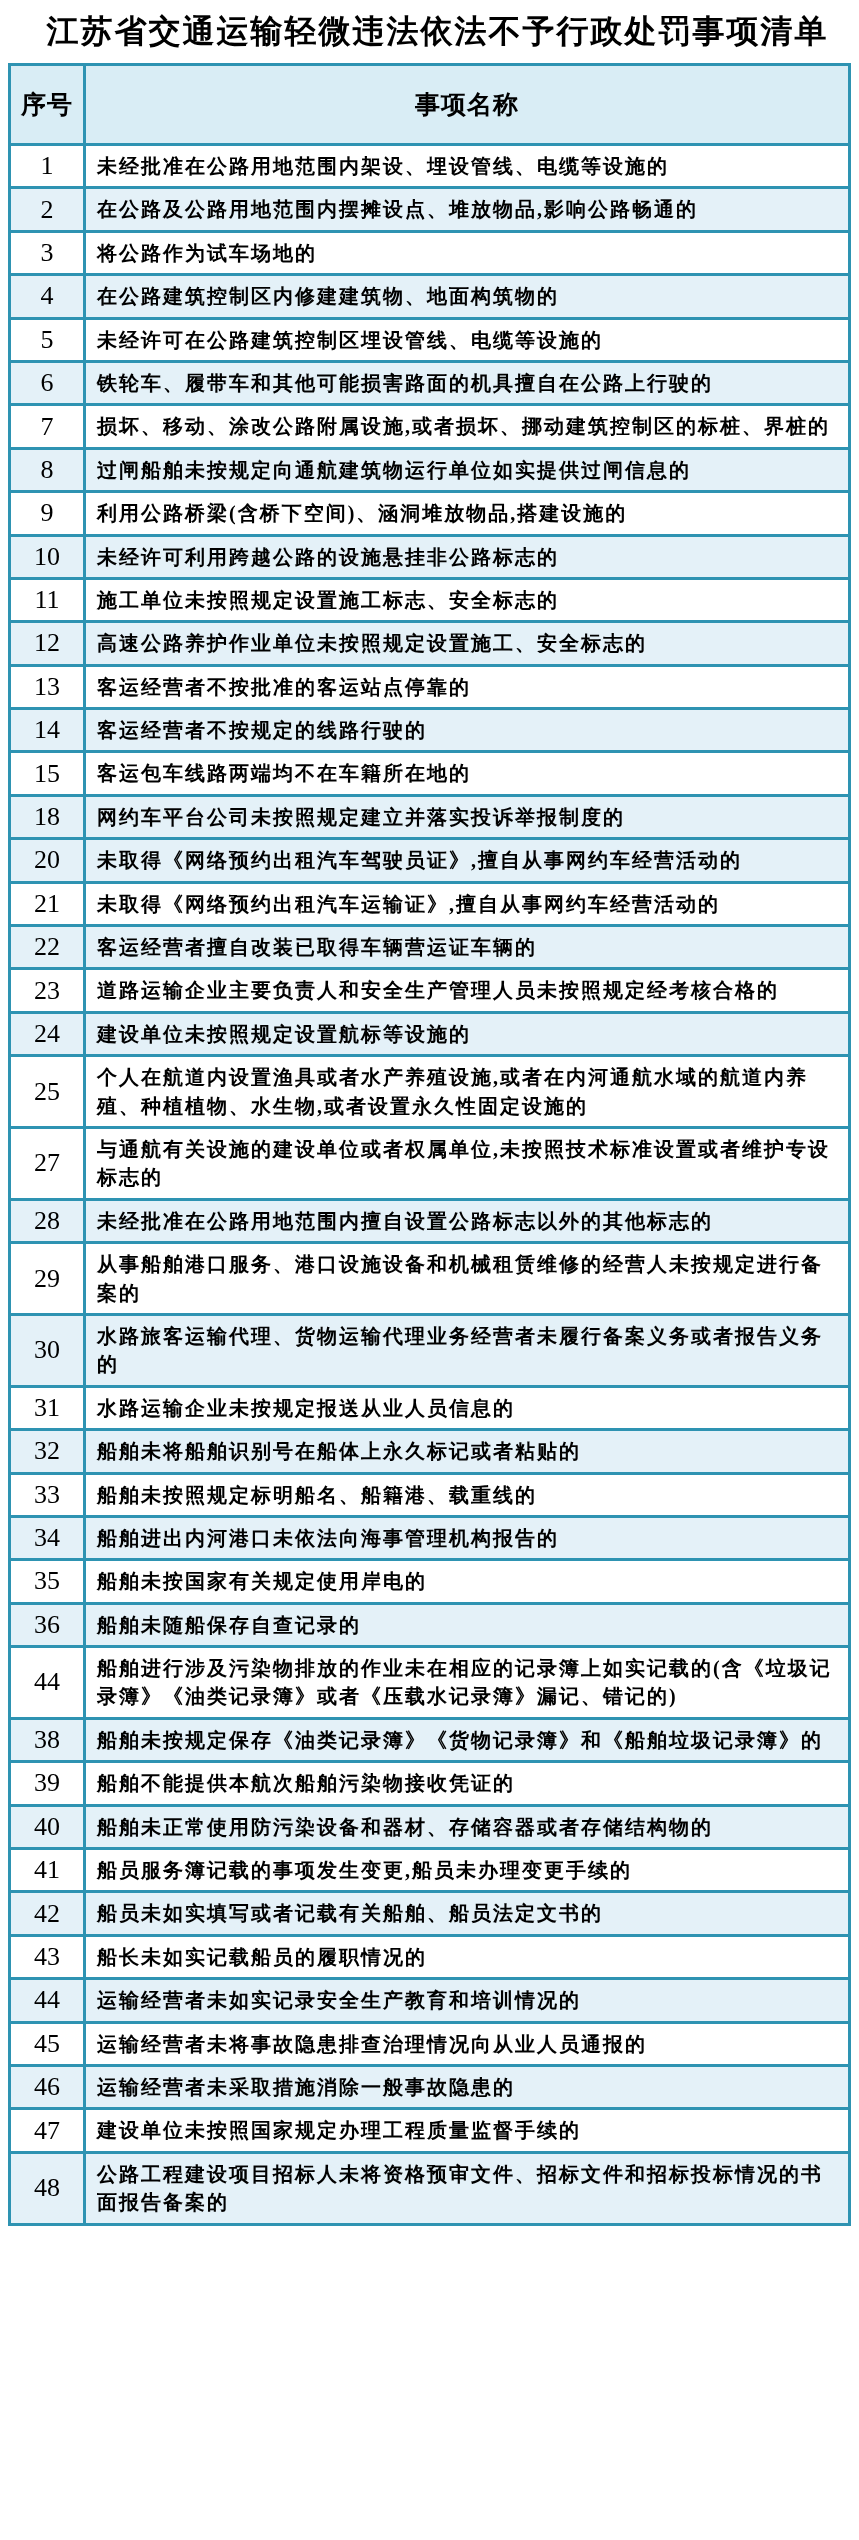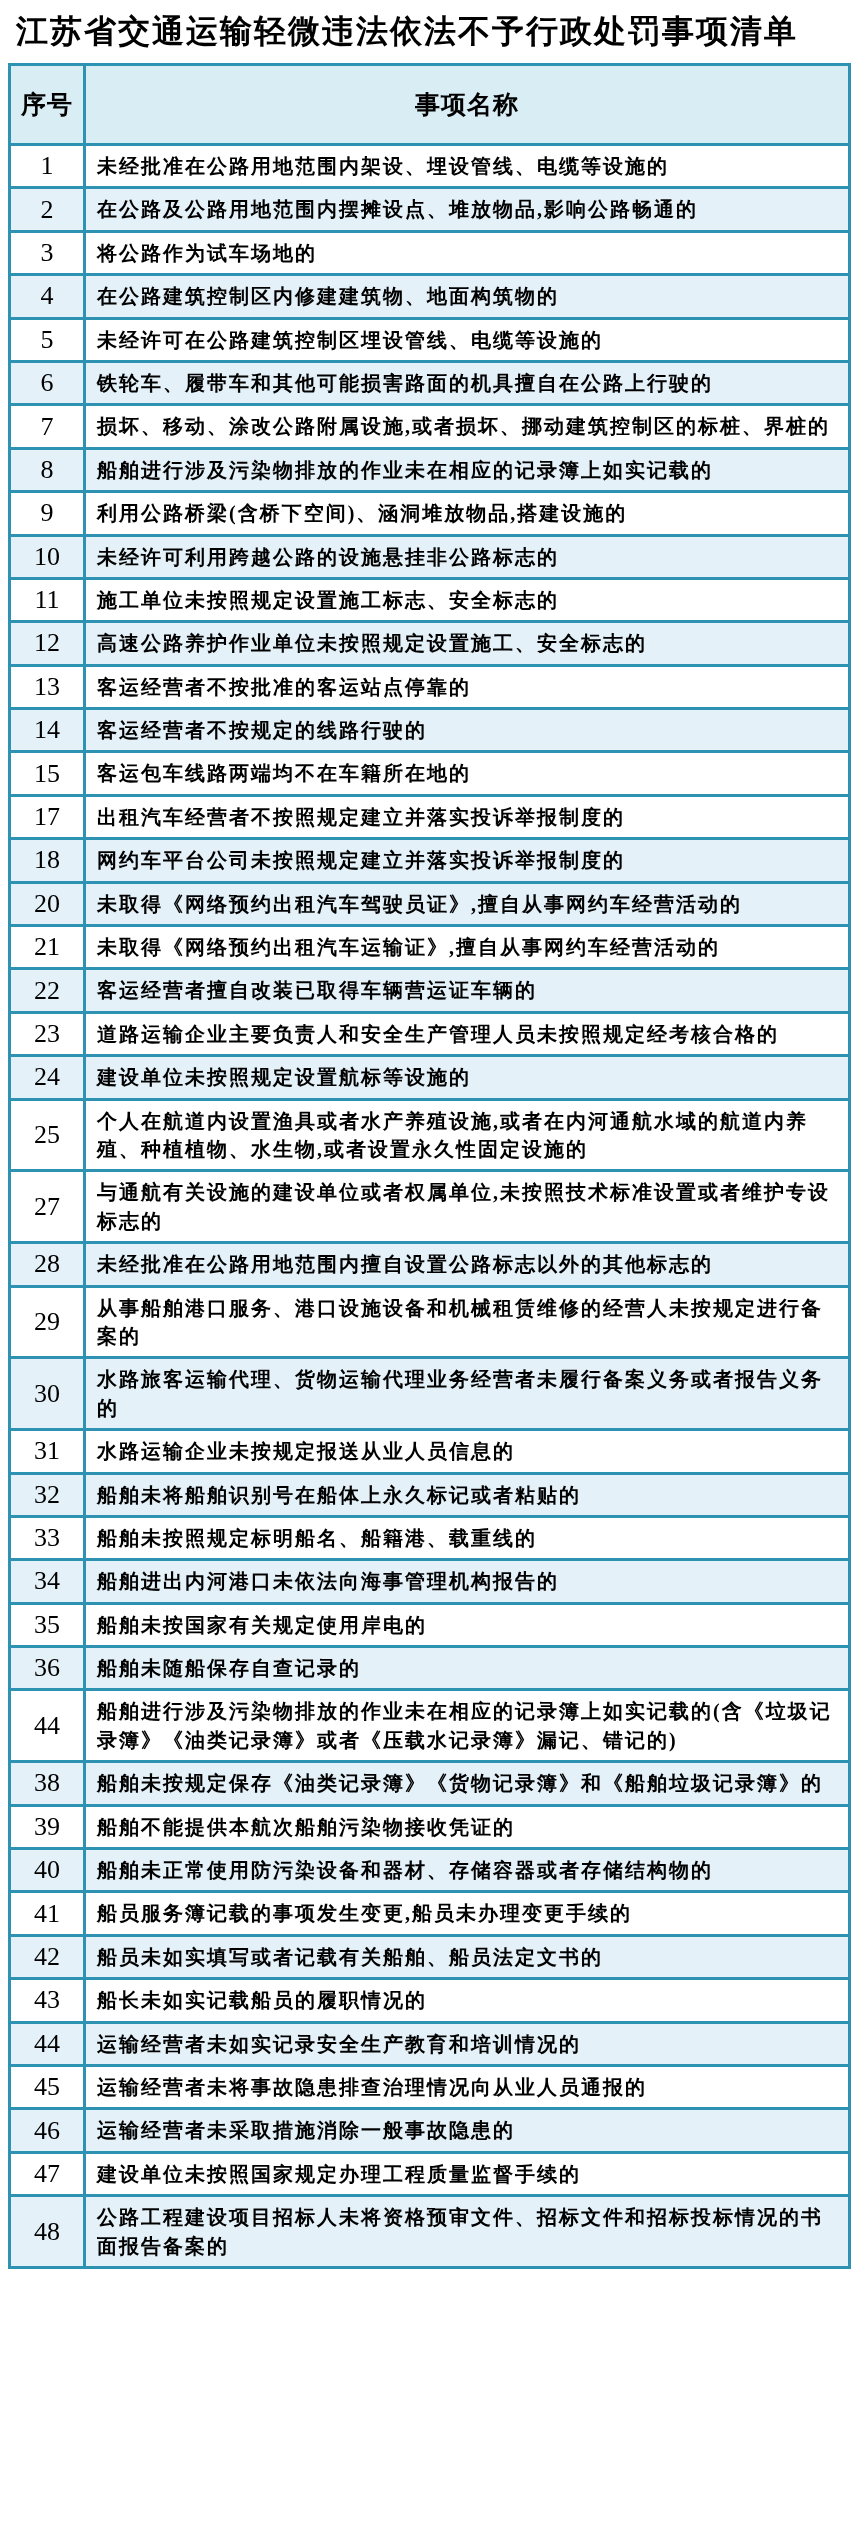--- a/index.html
+++ b/index.html
@@ -5,21 +5,21 @@
   html, body {
     margin: 0;
     padding: 0;
     background: #ffffff;
     width: 859px;
     font-family: "Liberation Serif", "DejaVu Serif", serif;
     color: #000000;
   }
   .page { width: 859px; }
   .title {
-    text-align: left;
+    text-align: center;
     font-size: 32px;
     font-weight: bold;
     letter-spacing: 2px;
     margin: 10px 0 9px 0;
     font-family: "Liberation Serif", "DejaVu Serif", serif;
     padding-left: 16px;
   }
   table.items {
     border-collapse: collapse;
     width: 843px;
@@ -90,21 +90,21 @@
         <tr class="stripe">
     <td class="no">6</td>
     <td class="name">铁轮车、履带车和其他可能损害路面的机具擅自在公路上行驶的</td>
   </tr>
         <tr>
     <td class="no">7</td>
     <td class="name">损坏、移动、涂改公路附属设施,或者损坏、挪动建筑控制区的标桩、界桩的</td>
   </tr>
         <tr class="stripe">
     <td class="no">8</td>
-    <td class="name">船舶进行涉及污染物排放的作业未在相应的记录簿上如实记载的</td>
+    <td class="name">过闸船舶未按规定向通航建筑物运行单位如实提供过闸信息的</td>
   </tr>
         <tr>
     <td class="no">9</td>
     <td class="name">利用公路桥梁(含桥下空间)、涵洞堆放物品,搭建设施的</td>
   </tr>
         <tr class="stripe">
     <td class="no">10</td>
     <td class="name">未经许可利用跨越公路的设施悬挂非公路标志的</td>
   </tr>
         <tr>
@@ -119,24 +119,20 @@
     <td class="no">13</td>
     <td class="name">客运经营者不按批准的客运站点停靠的</td>
   </tr>
         <tr class="stripe">
     <td class="no">14</td>
     <td class="name">客运经营者不按规定的线路行驶的</td>
   </tr>
         <tr>
     <td class="no">15</td>
     <td class="name">客运包车线路两端均不在车籍所在地的</td>
-  </tr>
-        <tr>
-    <td class="no">17</td>
-    <td class="name">出租汽车经营者不按照规定建立并落实投诉举报制度的</td>
   </tr>
         <tr class="stripe">
     <td class="no">18</td>
     <td class="name">网约车平台公司未按照规定建立并落实投诉举报制度的</td>
   </tr>
         <tr class="stripe">
     <td class="no">20</td>
     <td class="name">未取得《网络预约出租汽车驾驶员证》,擅自从事网约车经营活动的</td>
   </tr>
         <tr>

